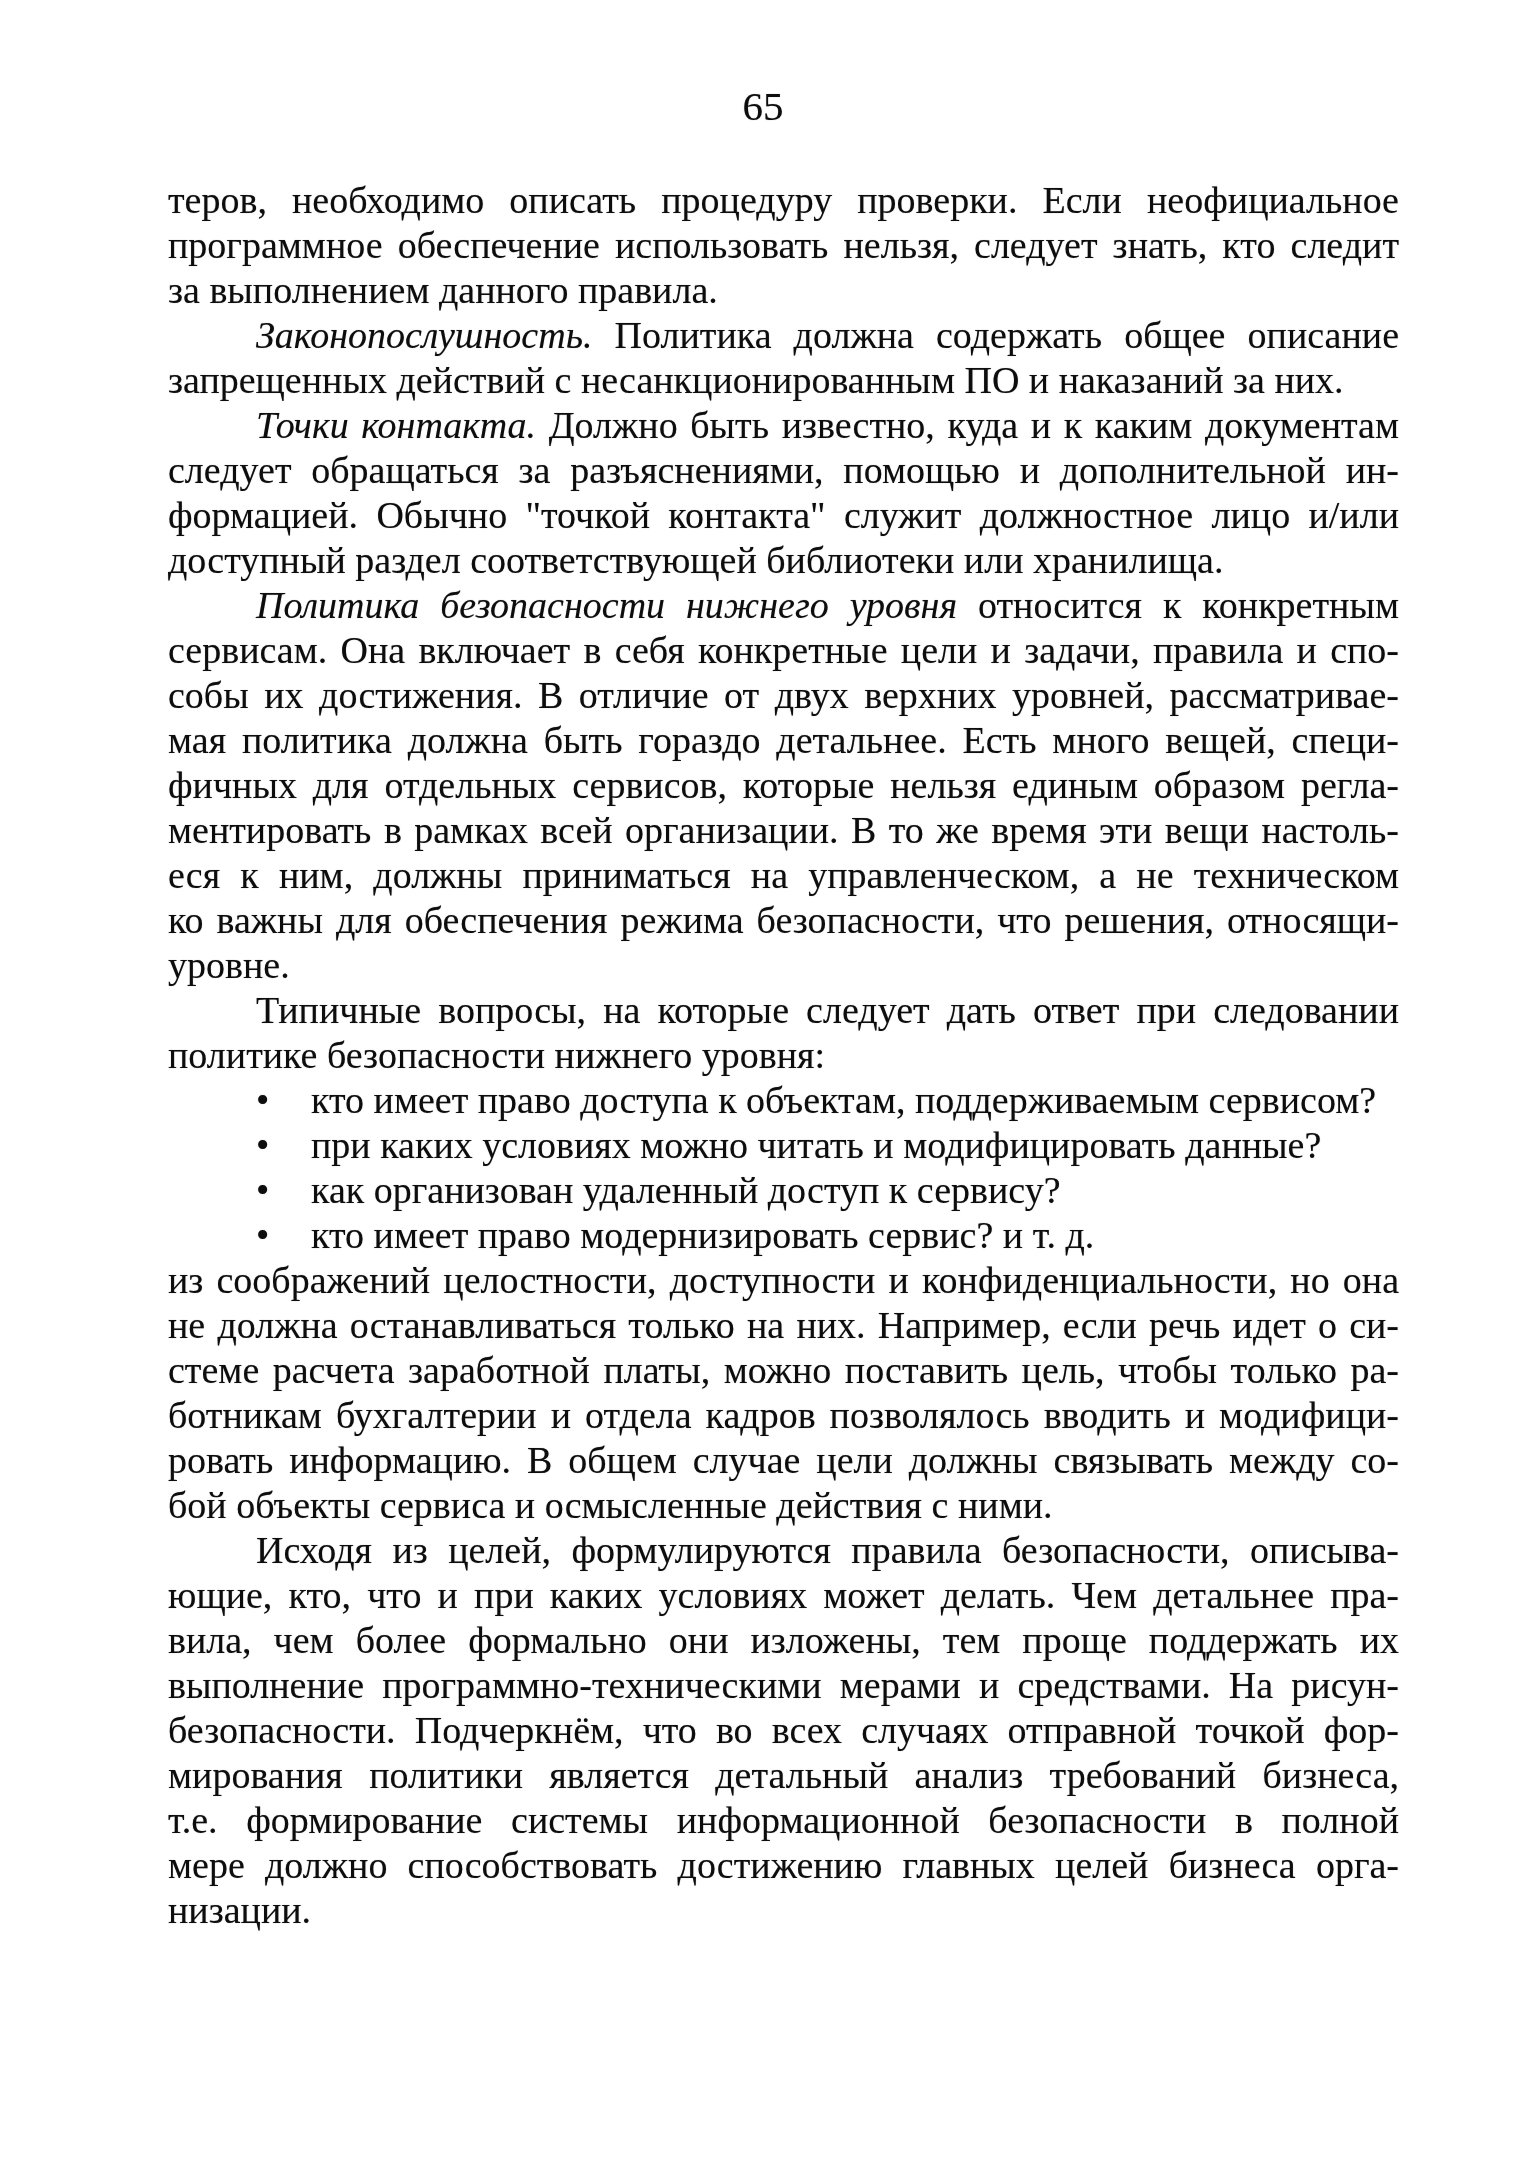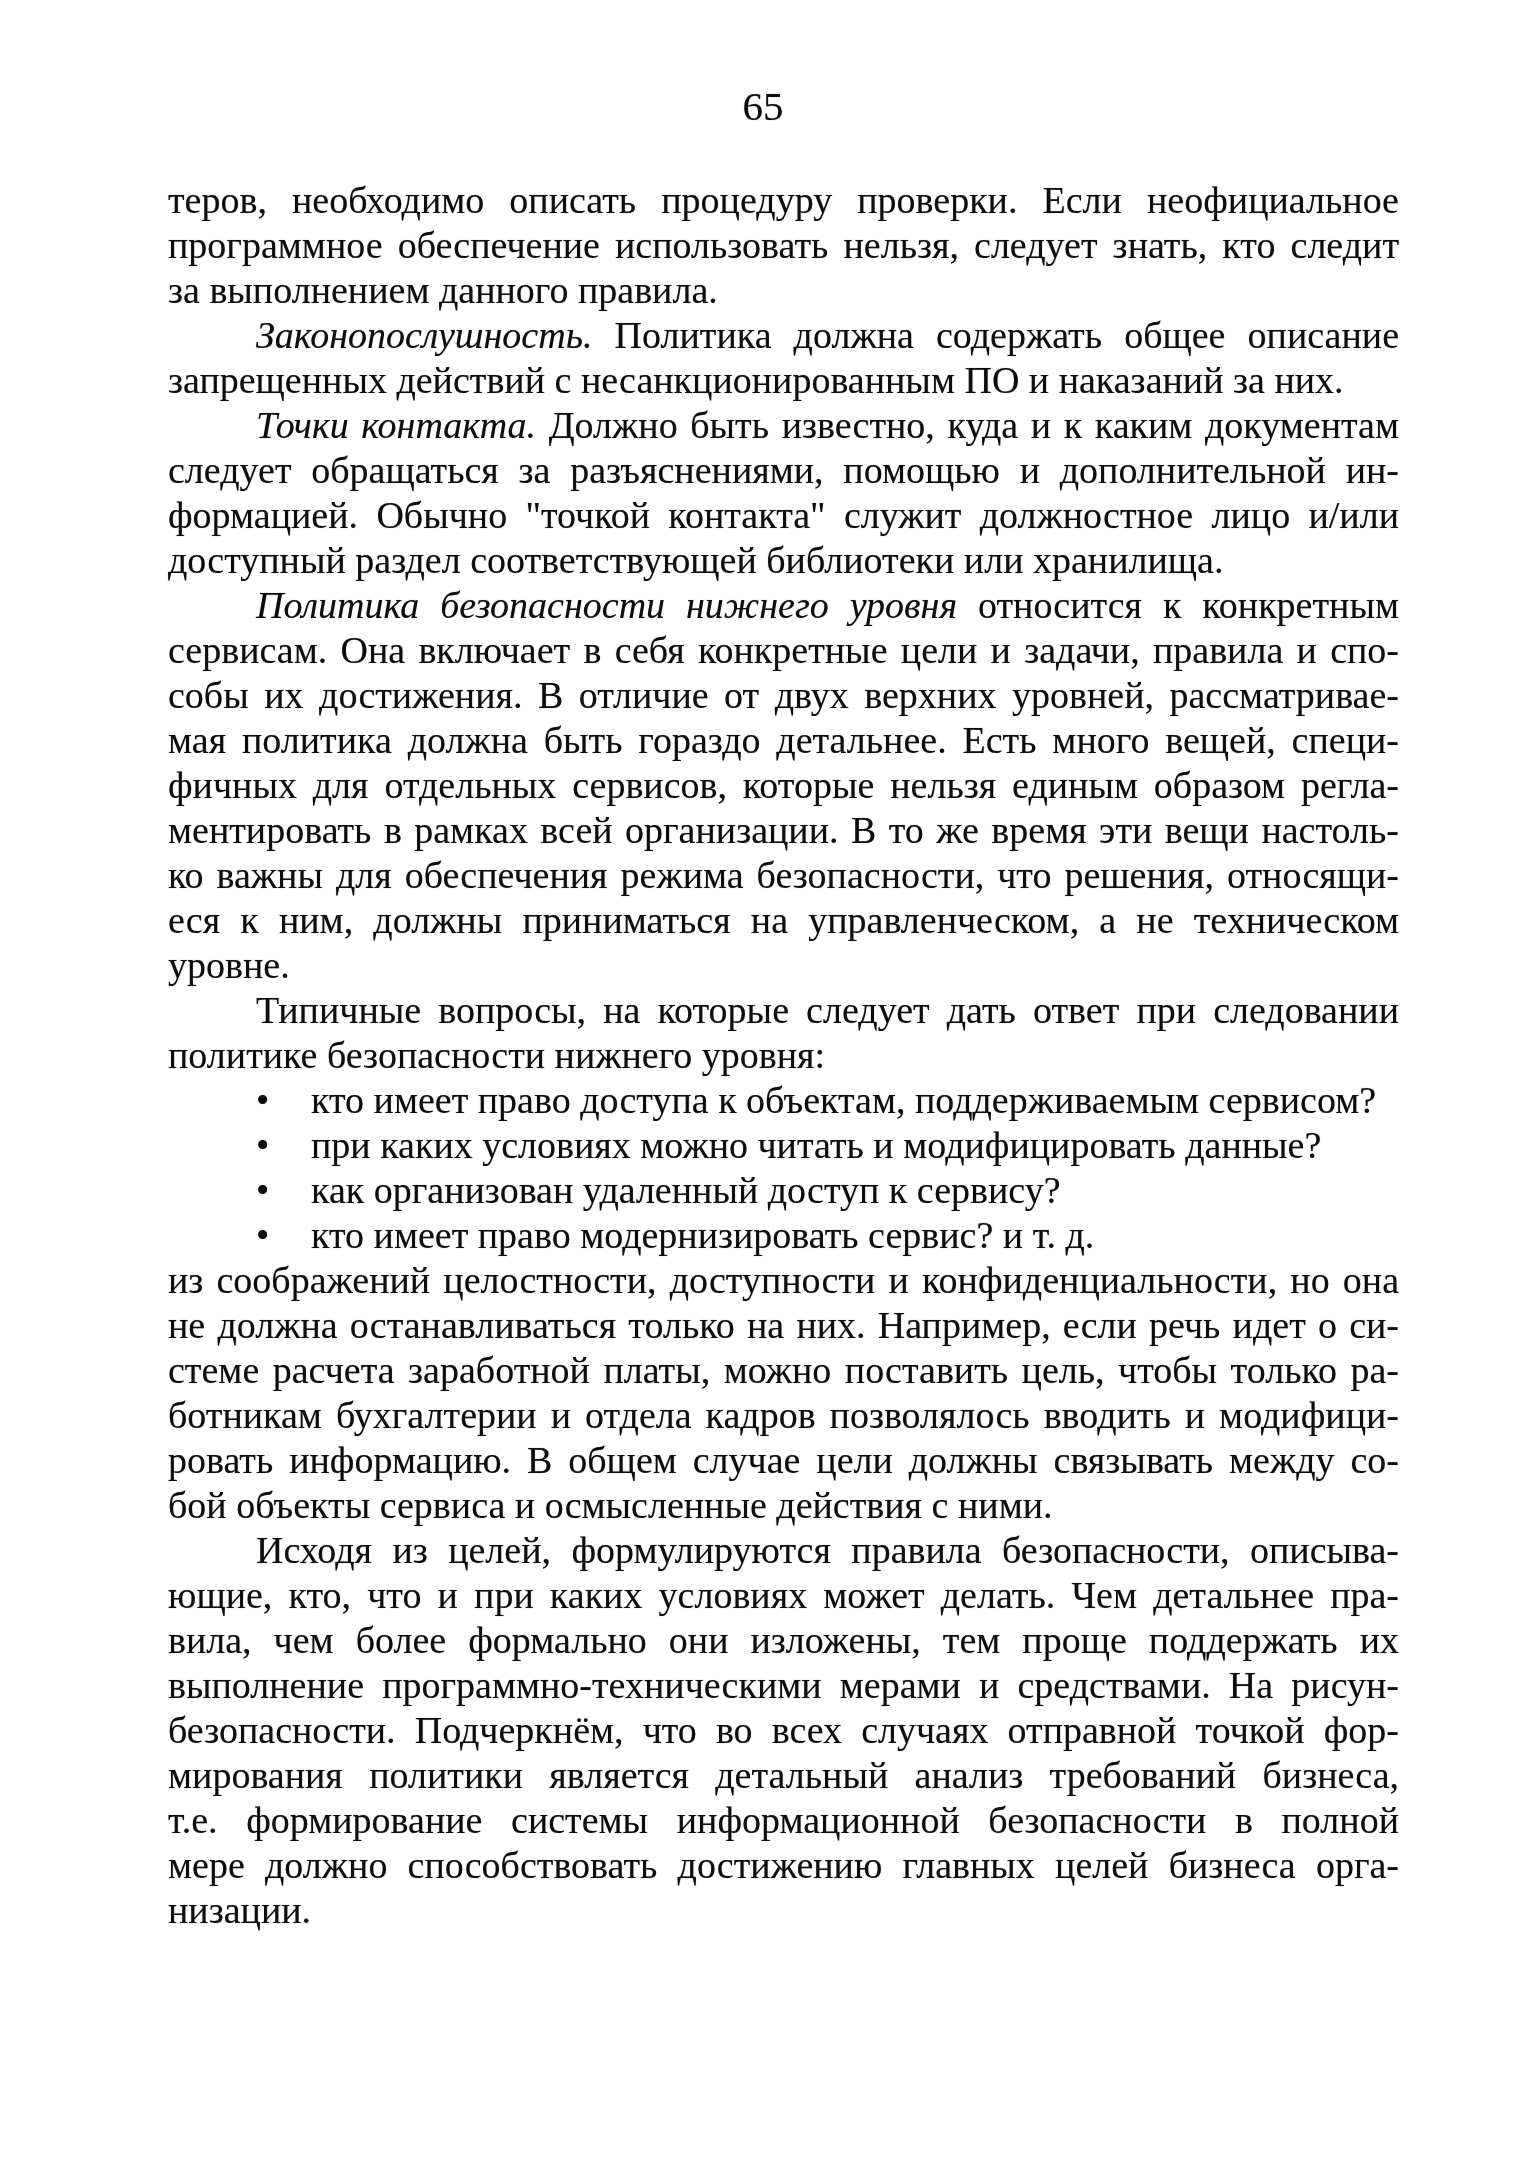--- a/index.html
+++ b/index.html
@@ -73,22 +73,22 @@
         <div class="line"><span>формацией. Обычно "точкой контакта" служит должностное лицо и/или</span></div>
         <div class="line last"><span>доступный раздел соответствующей библиотеки или хранилища.</span></div>
       </div>
       <div class="para">
         <div class="line indent"><span class="it">Политика безопасности нижнего уровня</span><span> относится к конкретным</span></div>
         <div class="line"><span>сервисам. Она включает в себя конкретные цели и задачи, правила и спо-</span></div>
         <div class="line"><span>собы их достижения. В отличие от двух верхних уровней, рассматривае-</span></div>
         <div class="line"><span>мая политика должна быть гораздо детальнее. Есть много вещей, специ-</span></div>
         <div class="line"><span>фичных для отдельных сервисов, которые нельзя единым образом регла-</span></div>
         <div class="line"><span>ментировать в рамках всей организации. В то же время эти вещи настоль-</span></div>
+        <div class="line"><span>еся к ним, должны приниматься на управленческом, а не техническом</span></div>
         <div class="line"><span>ко важны для обеспечения режима безопасности, что решения, относящи-</span></div>
-        <div class="line"><span>еся к ним, должны приниматься на управленческом, а не техническом</span></div>
         <div class="line last"><span>уровне.</span></div>
       </div>
       <div class="para">
         <div class="line indent"><span>Типичные вопросы, на которые следует дать ответ при следовании</span></div>
         <div class="line last"><span>политике безопасности нижнего уровня:</span></div>
       </div>
       <div class="para">
         <div class="line bullet-line last">
           <span class="bullet">•</span>
           <span class="bullet-text"><span>кто имеет право доступа к объектам, поддерживаемым сервисом?</span></span>

